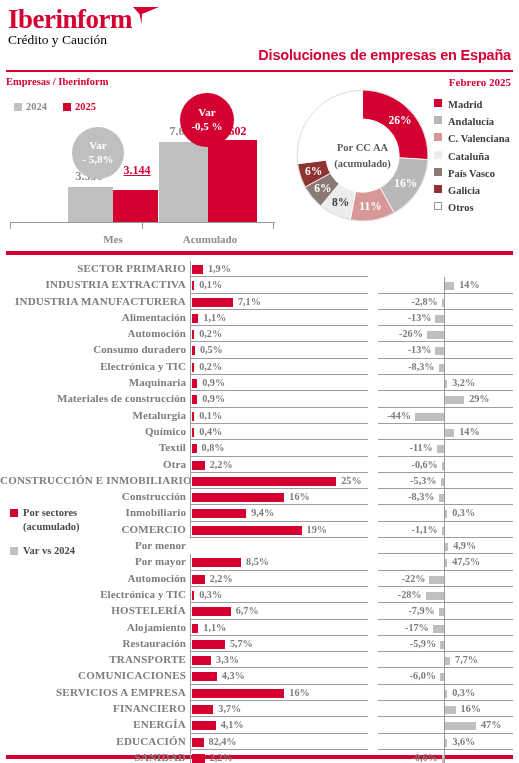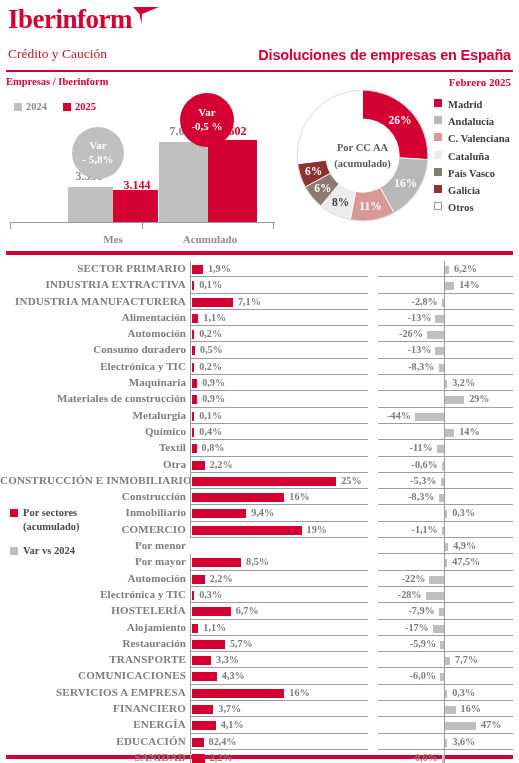--- a/index.html
+++ b/index.html
@@ -17,21 +17,21 @@
     font-family: "Liberation Serif", serif;
     font-weight: bold; font-size: 27px; color: #d50032;
     letter-spacing: -0.5px; line-height: 1;
   }
   .logo-swoosh {
     position: absolute; left: 125px; top: 1px;
     width: 26px; height: 17px;
   }
   .logo-sub {
     font-family: "Liberation Serif", serif;
-    font-size: 13.5px; color: #b91c1c; margin-top: 14px; line-height: 1.1;
+    font-size: 13.5px; color: #000000; margin-top: 0; line-height: 1.1;
   }
 
   .head-title {
     position: absolute; right: 8px; top: 47px;
     font-family: "Liberation Sans", sans-serif;
     font-weight: bold; font-size: 14.5px; color: #d50032;
     letter-spacing: -0.2px;
   }
   .rule-top {
     position: absolute; left: 6px; right: 6px; top: 70px;
@@ -191,21 +191,21 @@
 
   <div class="barchart">
     <div class="axis-base"></div>
     <div class="tick" style="left:0px"></div>
     <div class="tick" style="left:132px"></div>
     <div class="tick" style="left:263px"></div>
 
     <div class="bar g" style="left:58px;  width:45px; height:35px;"></div>
     <div class="bar r" style="left:103px; width:45px; height:32px;"></div>
     <div class="bar-val g" style="left:48px;  bottom:61px; width:62px;">3.336</div>
-    <div class="bar-val r" style="left:96px;  bottom:52px; width:62px;text-decoration:underline;">3.144</div>
+    <div class="bar-val r" style="left:96px;  bottom:67px; width:62px;text-decoration:underline;">3.144</div>
     <div class="grp-label" style="left:58px; width:90px;">Mes</div>
 
     <div class="bar g" style="left:149px; width:49px; height:80px;"></div>
     <div class="bar r" style="left:198px; width:49px; height:82px;"></div>
     <div class="bar-val g" style="left:142px; bottom:106px; width:62px;">7.643</div>
     <div class="bar-val r" style="left:192px; bottom:106px; width:62px;">7.602</div>
     <div class="grp-label" style="left:153px; width:94px;">Acumulado</div>
   </div>
 
   <div class="vbubble gray" style="left:72px; top:127px; width:52px; height:52px; font-size:11px;">
@@ -295,25 +295,20 @@
     </div>
   </div>
 
   <div class="table" id="sector-table">
       <div class="trow">
         <div class="tlabel major">SECTOR PRIMARIO</div>
         <div class="cellL">
           <div class="hbar" style="left: 1px; width: 10.9615px;"></div>
           <div class="hval" style="left: 16.9615px;">1,9%</div>
         </div>
-        <div class="cellR">
-          <div class="zeroline"></div>
-          <div class="hbarg" style="width: 4.092px; left: 67px;"></div>
-          <div class="hval" style="left: 76.092px;">6,2%</div>
-        </div>
       </div>
       <div class="trow">
         <div class="tlabel major">INDUSTRIA EXTRACTIVA</div>
         <div class="cellL">
           <div class="hbar" style="left: 1px; width: 2.2px;"></div>
           <div class="hval" style="left: 8.2px;">0,1%</div>
         </div>
         <div class="cellR">
           <div class="zeroline"></div>
           <div class="hbarg" style="width: 9.24px; left: 67px;"></div>

